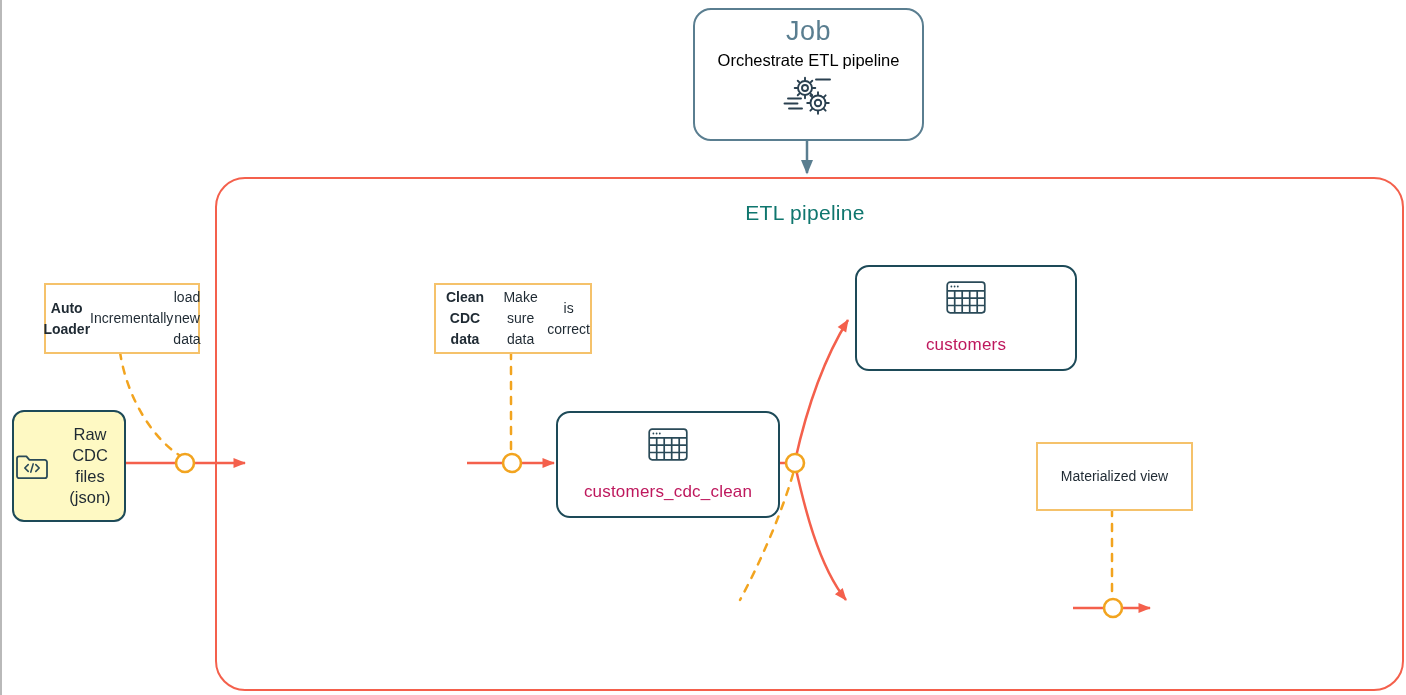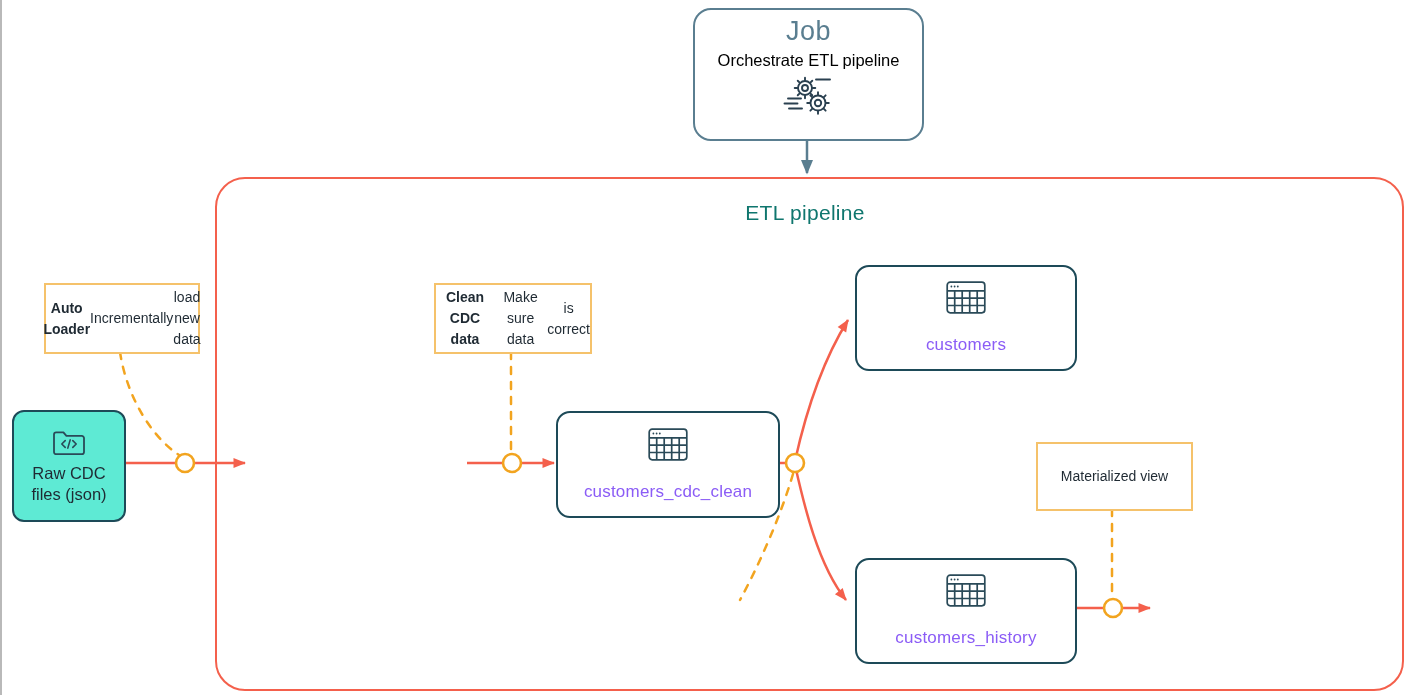--- a/index.html
+++ b/index.html
@@ -25,25 +25,25 @@
     display:flex;flex-direction:column;align-items:center;justify-content:flex-start;
   }
   .job-title{color:#5A7E90;font-size:27px;font-weight:500;margin-top:6px;letter-spacing:.5px;}
   .job-subtitle{color:#000000;font-size:16.5px;margin-top:4px;}
   .job-icon-wrap{margin-top:5px;}
   
   .node{
     position:absolute;border:2.5px solid #1D4A58;border-radius:14px;background:#fff;z-index:2;
     display:flex;flex-direction:column;align-items:center;justify-content:center;gap:9px;
   }
-  .node-label{font-size:17px;color:#8b5cf6;letter-spacing:.2px;white-space:nowrap;margin-top:12px;}
+  .node-label{font-size:17px;color:#be185d;letter-spacing:.2px;white-space:nowrap;margin-top:12px;}
   .source-node{
     position:absolute;left:12px;top:410px;width:110px;height:108px;
-    border:2.5px solid #1D4A58;border-radius:12px;background:#5eead4;z-index:2;
-    display:flex;flex-direction:column;align-items:center;justify-content:center;gap:6px;
+    border:2.5px solid #1D4A58;border-radius:12px;background:#fef9c3;z-index:2;
+    display:flex;align-items:center;justify-content:center;gap:6px;
   }
   .source-label{font-size:16.5px;line-height:21px;text-align:center;color:#1F2A33;}
   
   .annotation{
     position:absolute;border:2px solid #F5C26B;background:#fff;z-index:2;
     display:flex;align-items:center;justify-content:center;
     font-size:14px;line-height:21px;text-align:center;color:#1F2A33;
   }
   .annotation-title{font-weight:bold;}
   svg.icon{display:block;}
@@ -178,38 +178,20 @@
           <line x1="16.2" y1="9.8" x2="16.2" y2="31.8"></line>
         <line x1="23.7" y1="9.8" x2="23.7" y2="31.8"></line>
           <line x1="31.2" y1="9.8" x2="31.2" y2="31.8"></line>
         <line x1="1.2" y1="17.2" x2="38.8" y2="17.2"></line>
           <line x1="1.2" y1="24.5" x2="38.8" y2="24.5"></line>
       </svg>
     </span>
     <div class="node-label">customers</div>
   </div>
 
-  <div class="node" style="left:855px;top:558px;width:218px;height:102px">
-    <span>
-      <svg class="icon" width="40" height="33" viewBox="0 0 40 33" fill="none" stroke="#2A4A58" stroke-width="1.7">
-        <rect x="1.2" y="1.2" width="37.6" height="30.6" rx="3"></rect>
-        <line x1="1.2" y1="9.8" x2="38.8" y2="9.8"></line>
-        <circle cx="5.4" cy="5.5" r="0.9" fill="#2A4A58" stroke="none"></circle>
-        <circle cx="8.6" cy="5.5" r="0.9" fill="#2A4A58" stroke="none"></circle>
-        <circle cx="11.8" cy="5.5" r="0.9" fill="#2A4A58" stroke="none"></circle>
-        <line x1="8.7" y1="9.8" x2="8.7" y2="31.8"></line>
-          <line x1="16.2" y1="9.8" x2="16.2" y2="31.8"></line>
-        <line x1="23.7" y1="9.8" x2="23.7" y2="31.8"></line>
-          <line x1="31.2" y1="9.8" x2="31.2" y2="31.8"></line>
-        <line x1="1.2" y1="17.2" x2="38.8" y2="17.2"></line>
-          <line x1="1.2" y1="24.5" x2="38.8" y2="24.5"></line>
-      </svg>
-    </span>
-    <div class="node-label">customers_history</div>
-  </div>
 
 
   <div class="annotation" style="left:44px;top:283px;width:152px;height:67px">
     <div class="annotation-title">Auto Loader</div>
     <div class="ann-line">Incrementally</div>
     <div class="ann-line">load new data</div>
   </div>
 
   <div class="annotation" style="left:434px;top:283px;width:154px;height:67px">
     <div class="annotation-title">Clean CDC data</div>

